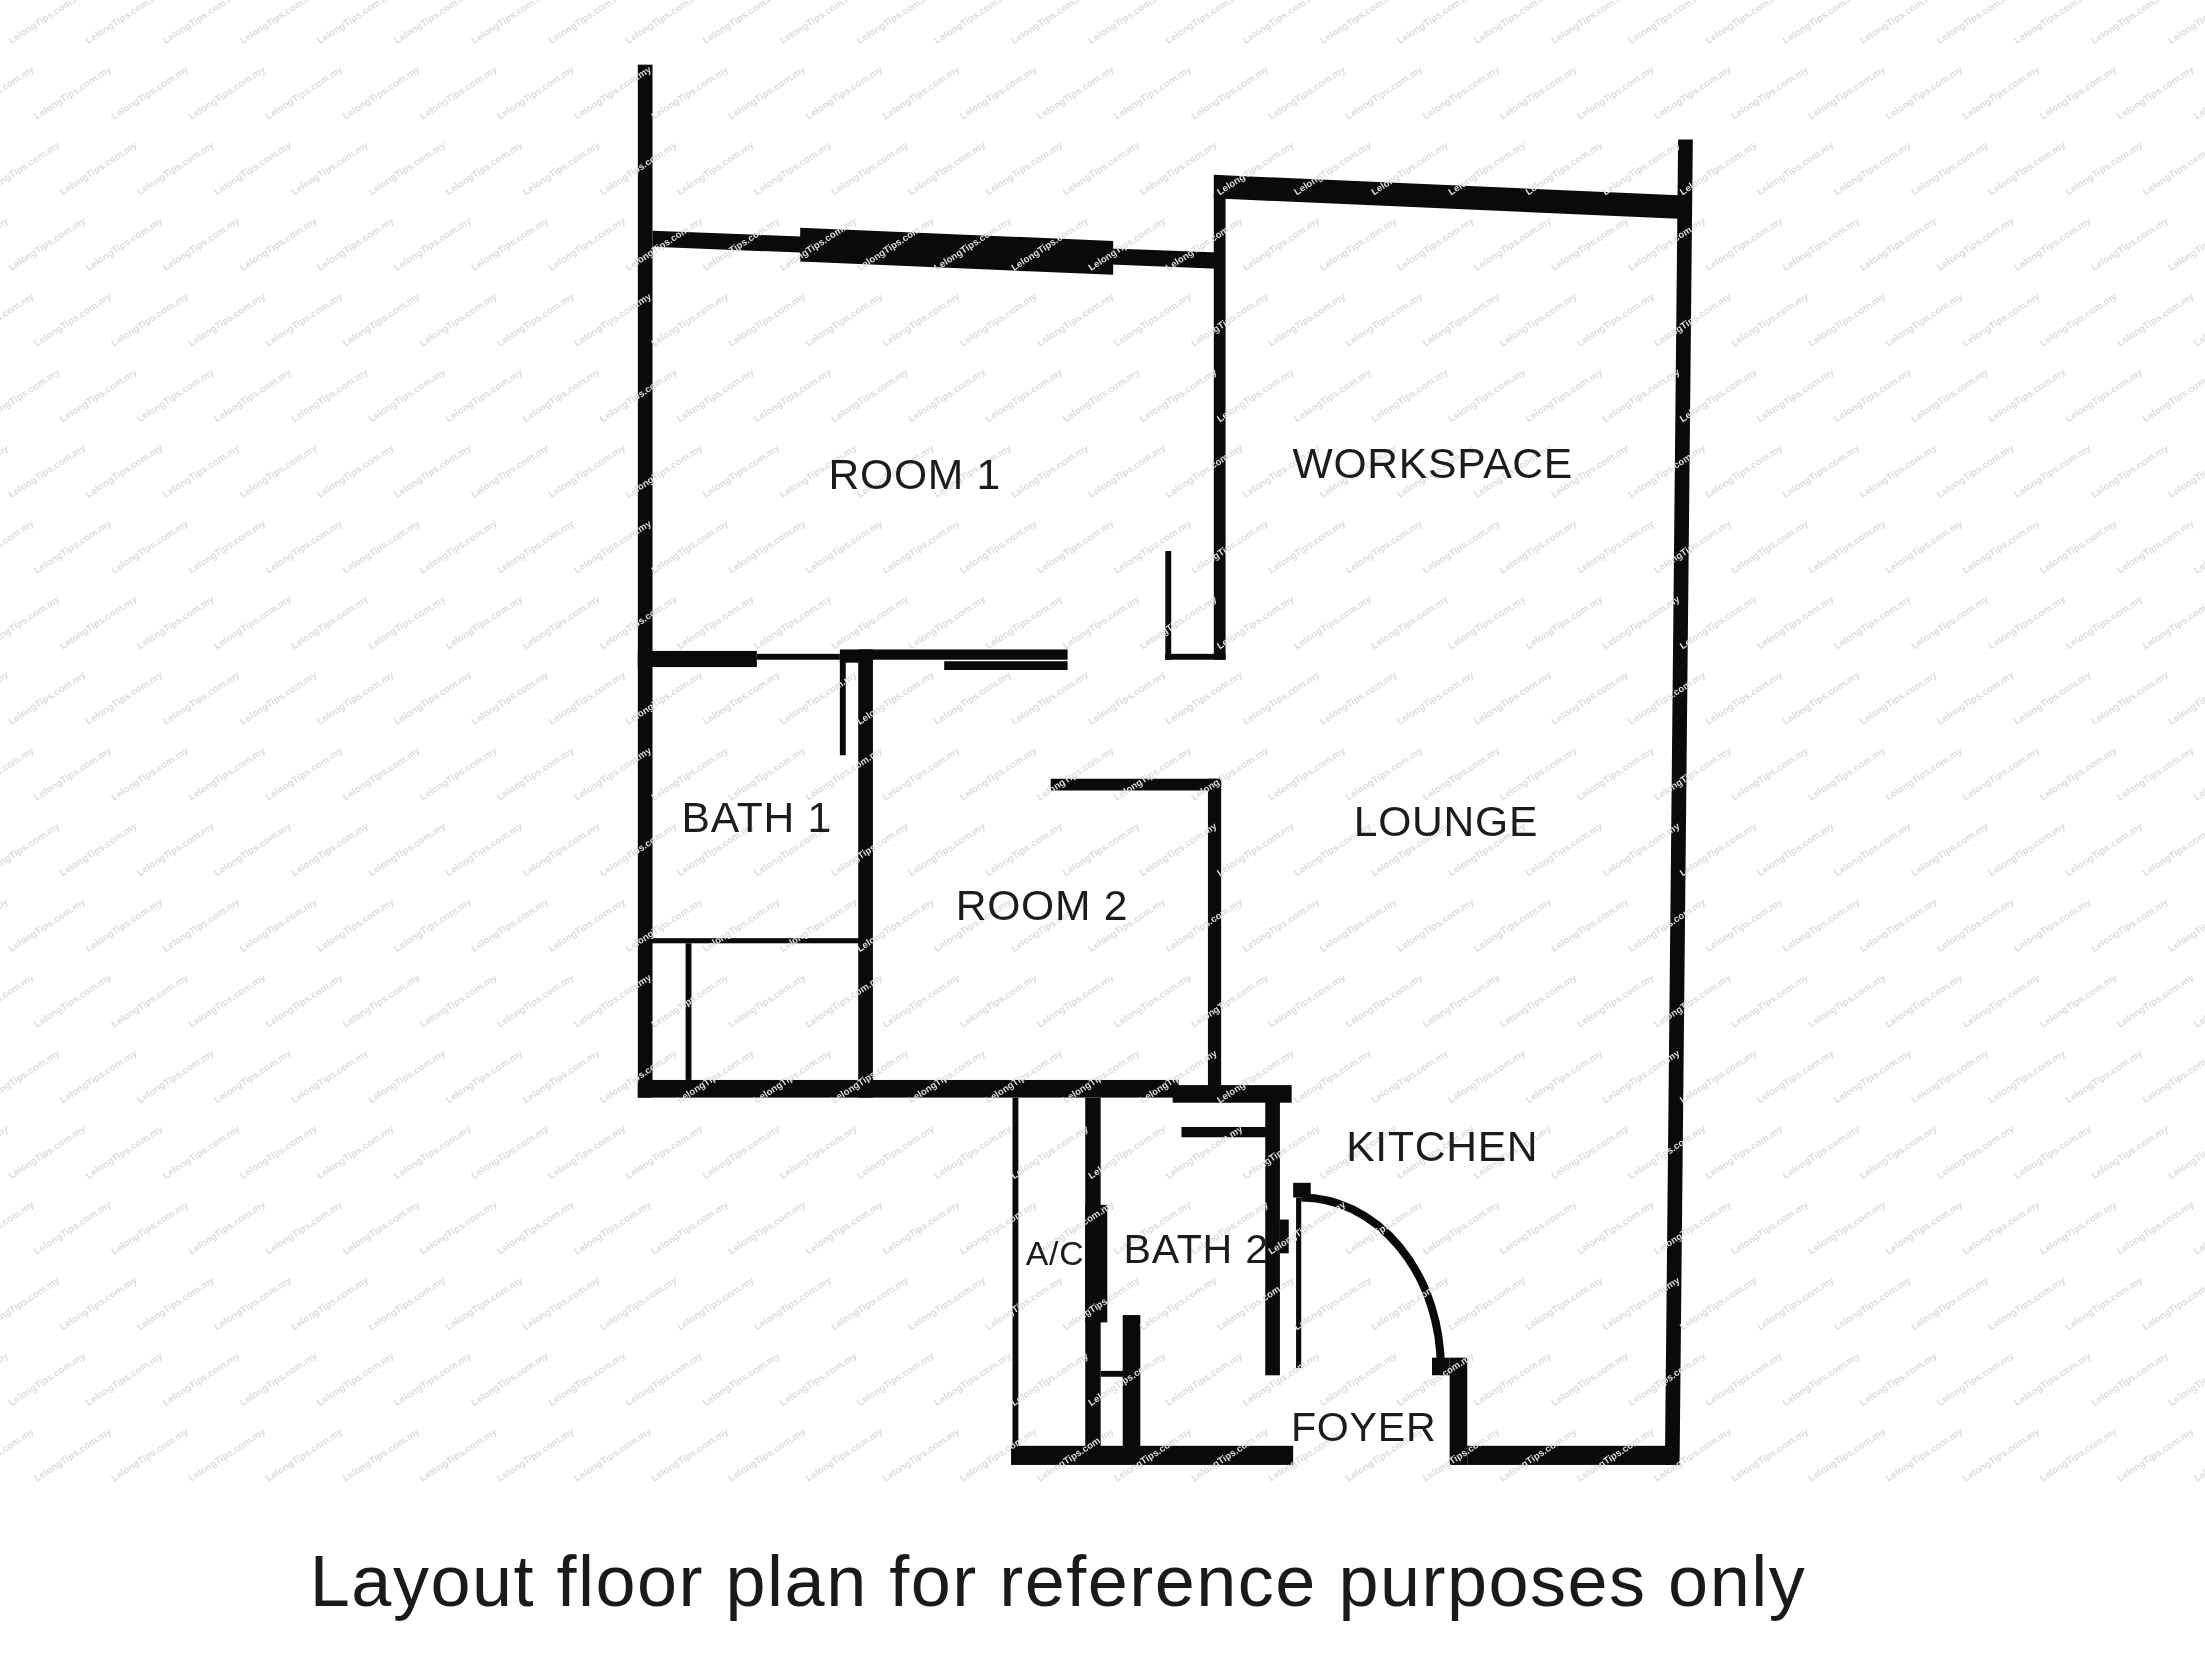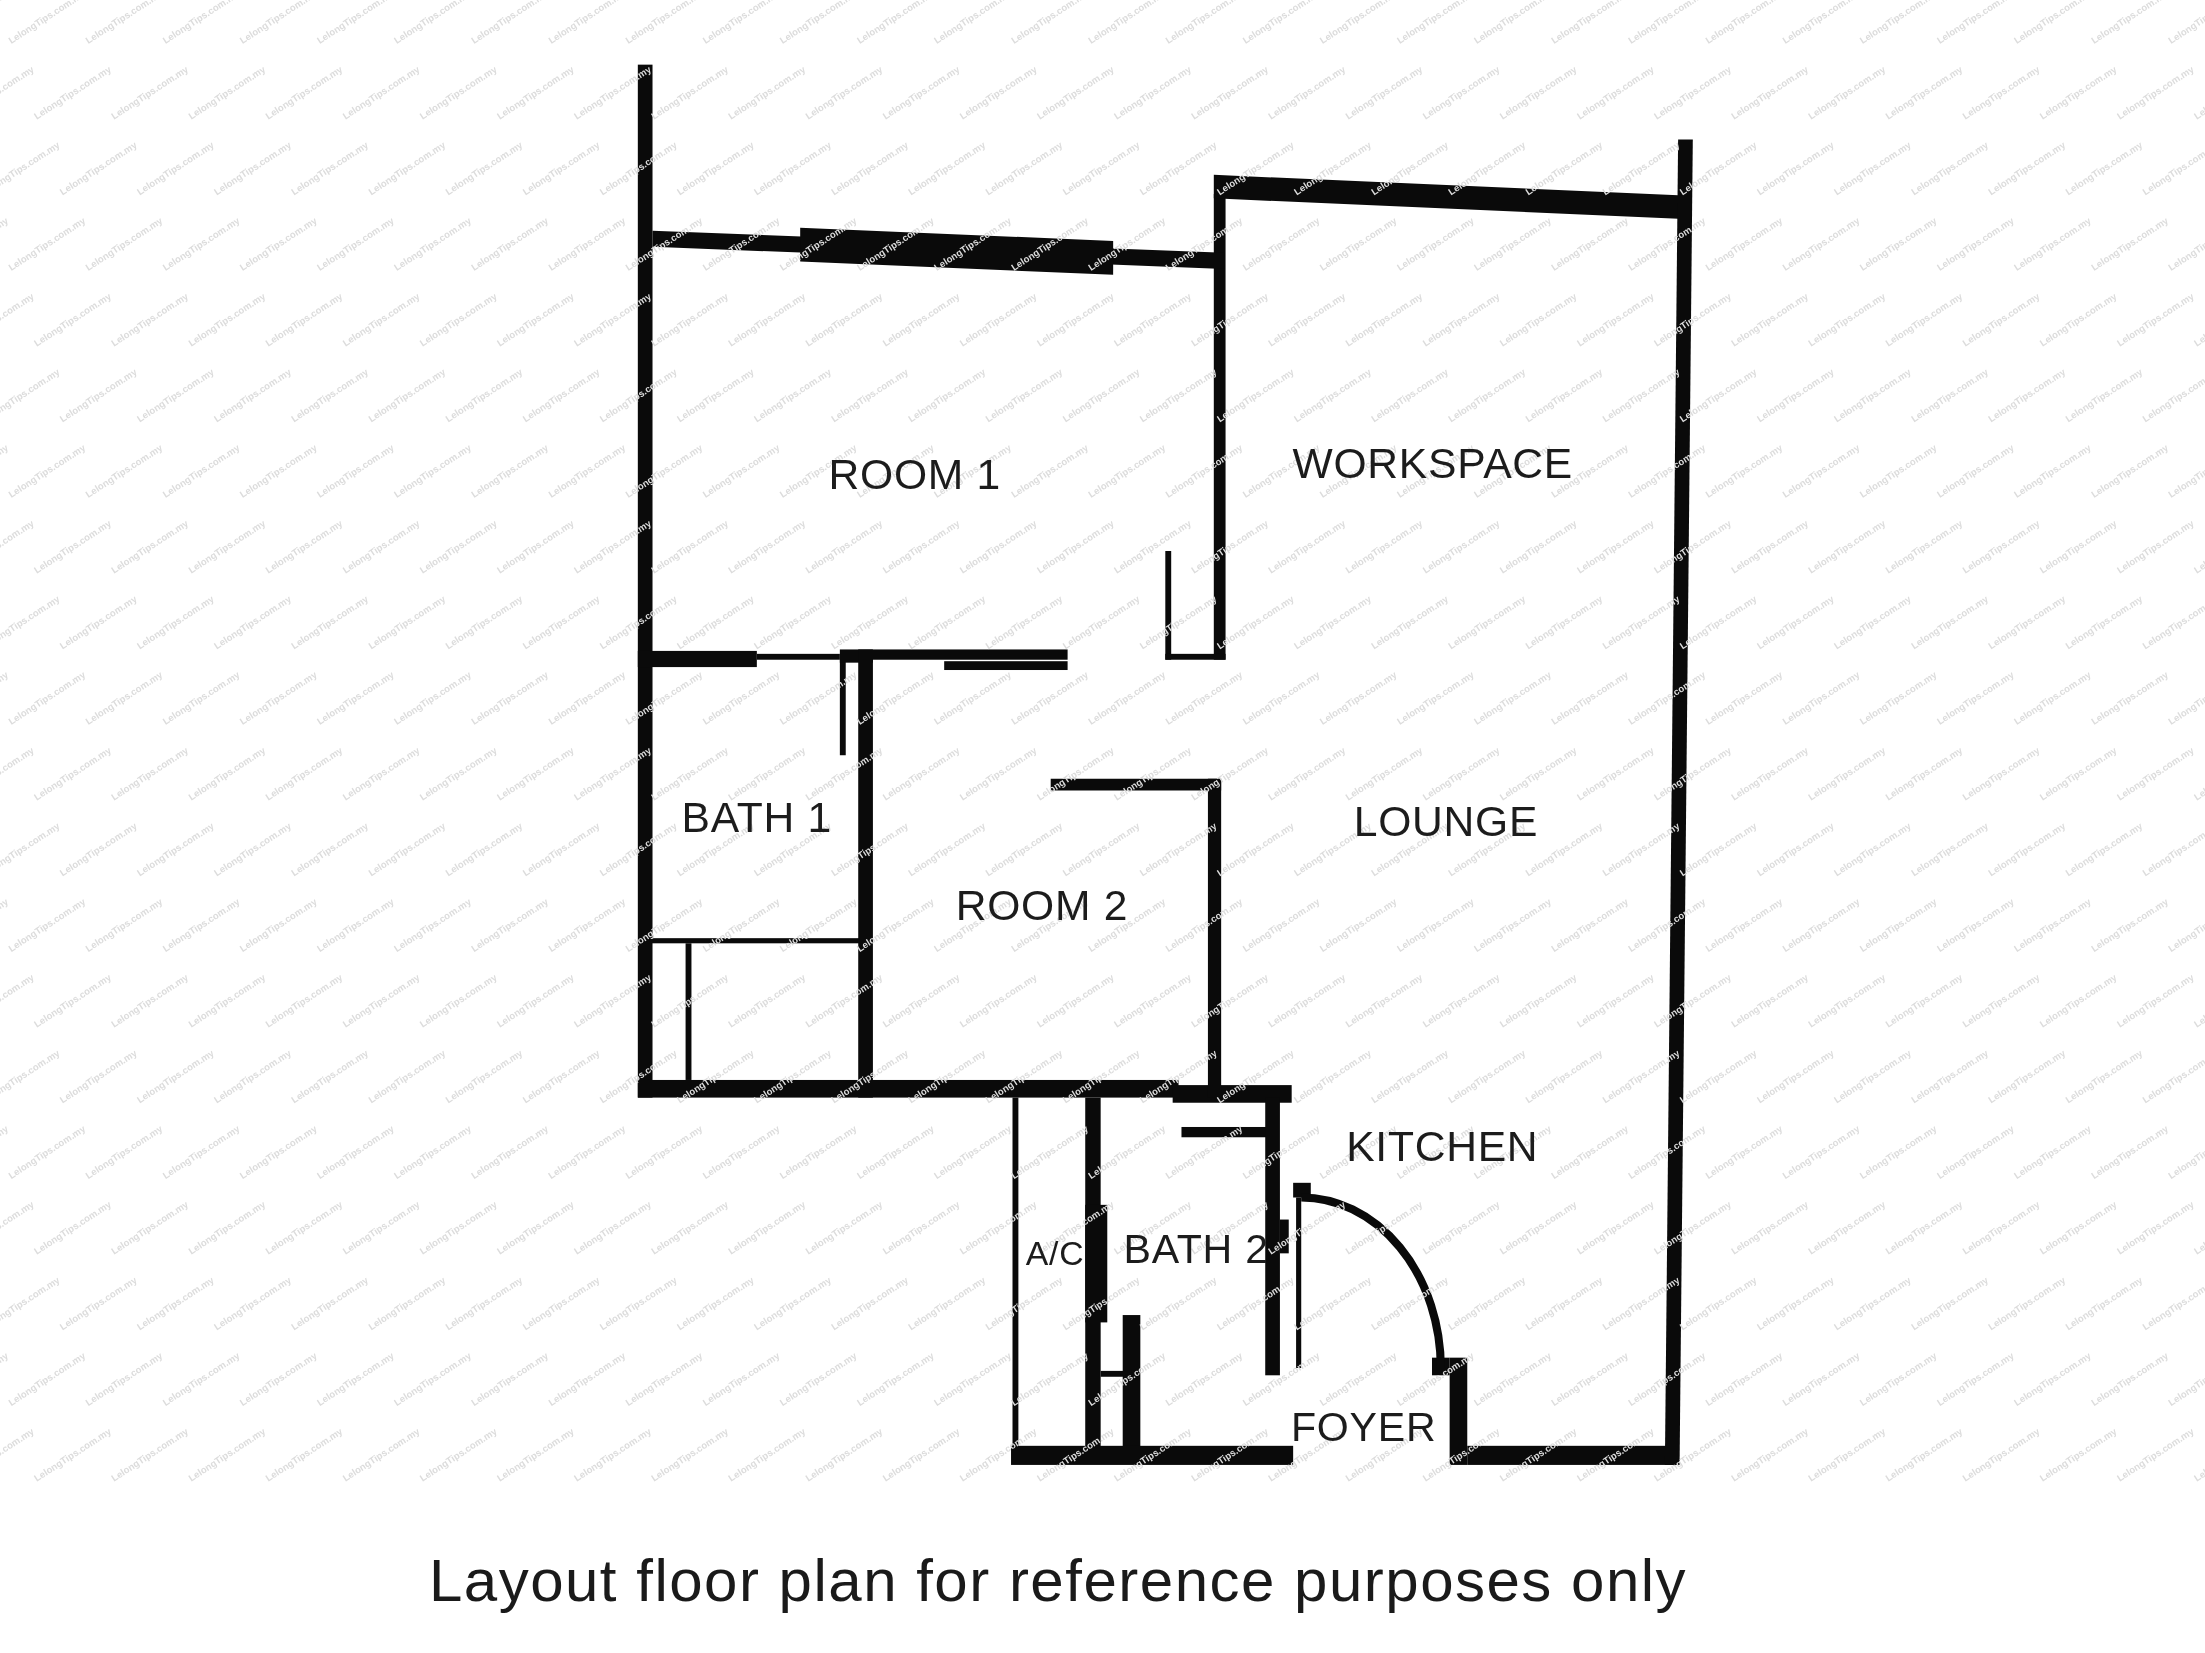--- a/index.html
+++ b/index.html
@@ -33,21 +33,21 @@
     font-family: "Liberation Sans", sans-serif;
     font-weight: 600;
   }
   .caption {
     position: absolute;
     left: 0;
     top: 1543px;
     width: 2116px;
     height: 81px;
     text-align: center;
-    font-size: 60px;
+    font-size: 72px;
     line-height: 76px;
     letter-spacing: 1.5px;
     font-weight: 400;
     color: #1a1a1a;
     white-space: nowrap;
   }
 </style>
 </head>
 <body>
 

